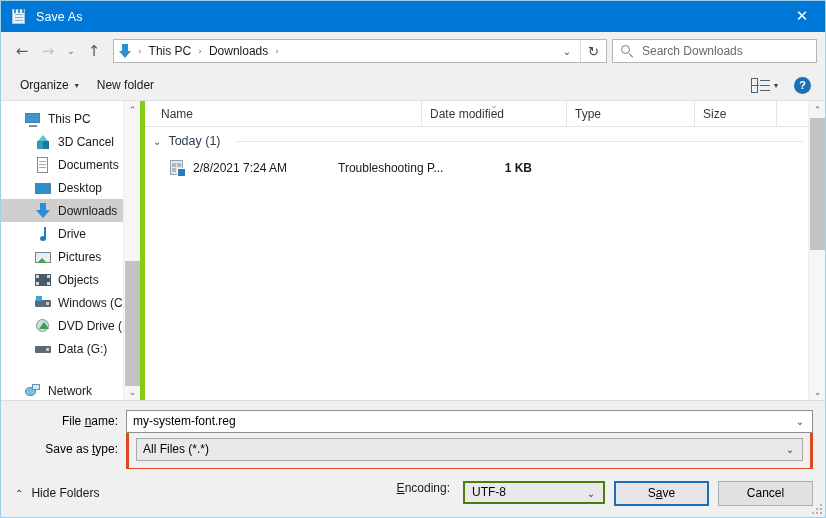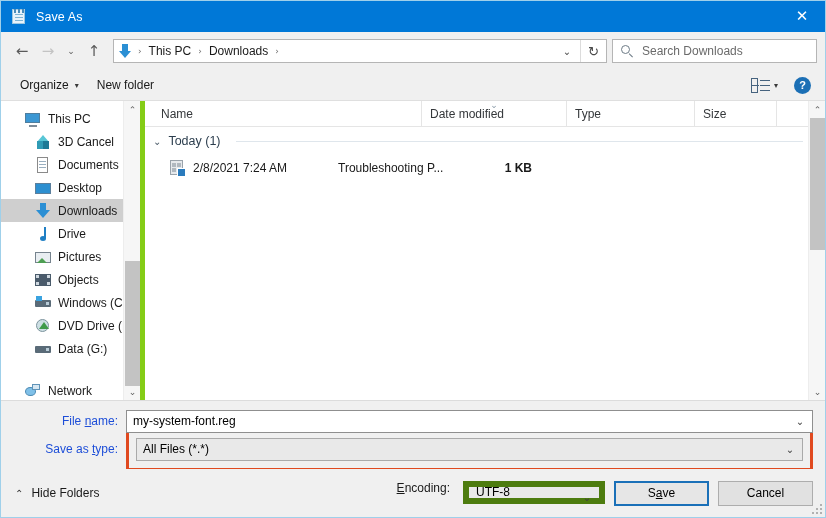--- a/index.html
+++ b/index.html
@@ -318,21 +318,21 @@
     background: #f0f0f0;
     padding: 8px 12px 4px 12px;
     border-top: 1px solid #dcdcdc;
   }
   .form-row {
     display: flex; align-items: center;
     height: 24px; margin-bottom: 4px;
   }
   .form-label {
     width: 113px; text-align: right; padding-right: 8px;
-    font-size: 12px; color: #1d4ed8;
+    font-size: 12px; color: #000000;
     white-space: nowrap;
   }
   .form-label u { text-decoration: underline; }
   .combo {
     flex: 1; height: 23px;
     background: #ffffff;
     border: 1px solid #8f8f8f;
     display: flex; align-items: center;
     padding-left: 6px;
     font-size: 12px; color: #000000;
@@ -367,21 +367,21 @@
     padding: 4px 8px 4px 2px;
   }
   .hf-chev { font-size: 10px; color: #333; font-family: "DejaVu Sans", sans-serif; }
   .footer-right {
     margin-left: auto; display: flex; align-items: flex-start; gap: 9px;
   }
   .enc-label { font-size: 12px; color: #1a1a1a; margin-right: 4px; }
   .enc-label u { text-decoration: underline; }
   .enc-combo {
     width: 142px; height: 23px;
-    background: #e9e9e9; border: 6px solid #4d7c0f;
+    background: #e9e9e9; border: 2px solid #4d7c0f;
     display: flex; align-items: center; padding-left: 7px;
     font-size: 12px; color: #000; position: relative;
   }
   .btn {
     width: 95px; height: 25px;
     display: flex; align-items: center; justify-content: center;
     font-size: 12px; color: #000000;
     background: #e1e1e1; border: 1px solid #adadad;
   }
   .btn.primary { border: 2px solid #1a70b8; background: #e6e6e6; }

